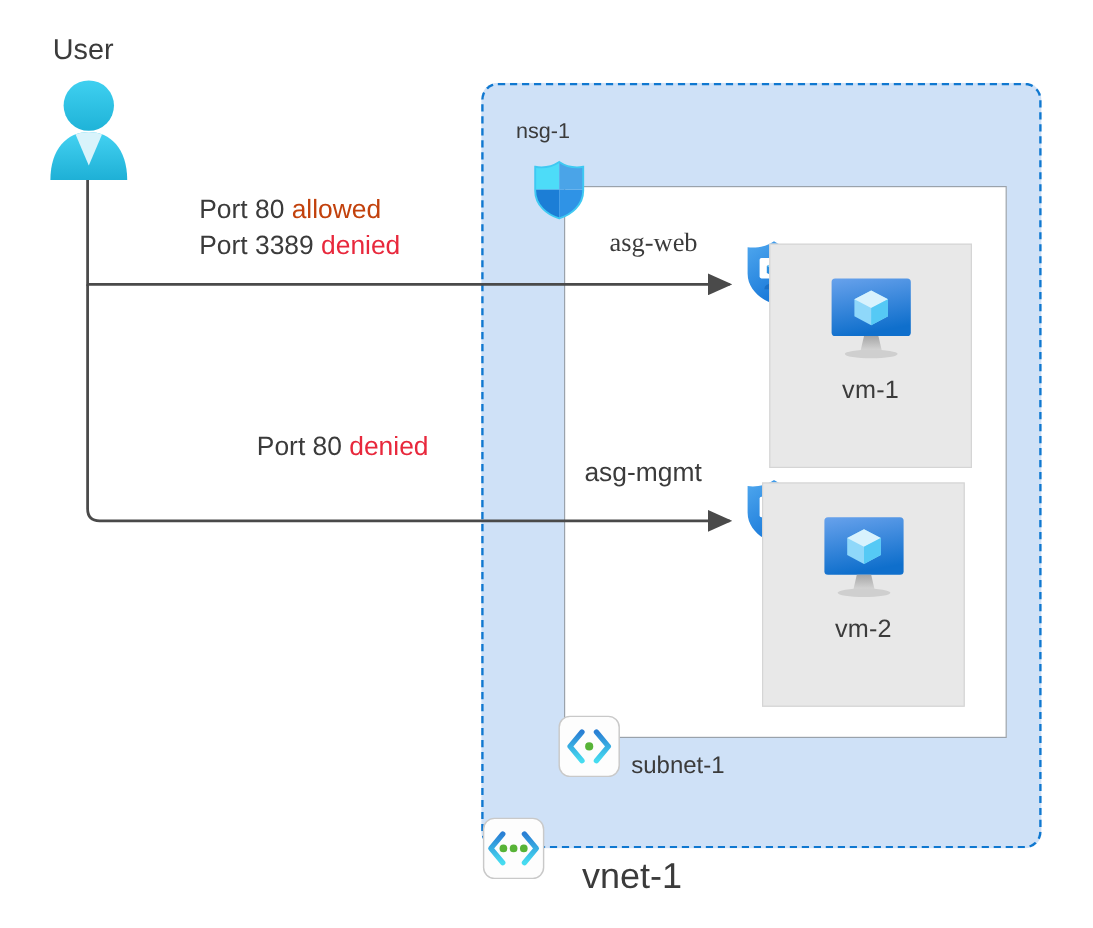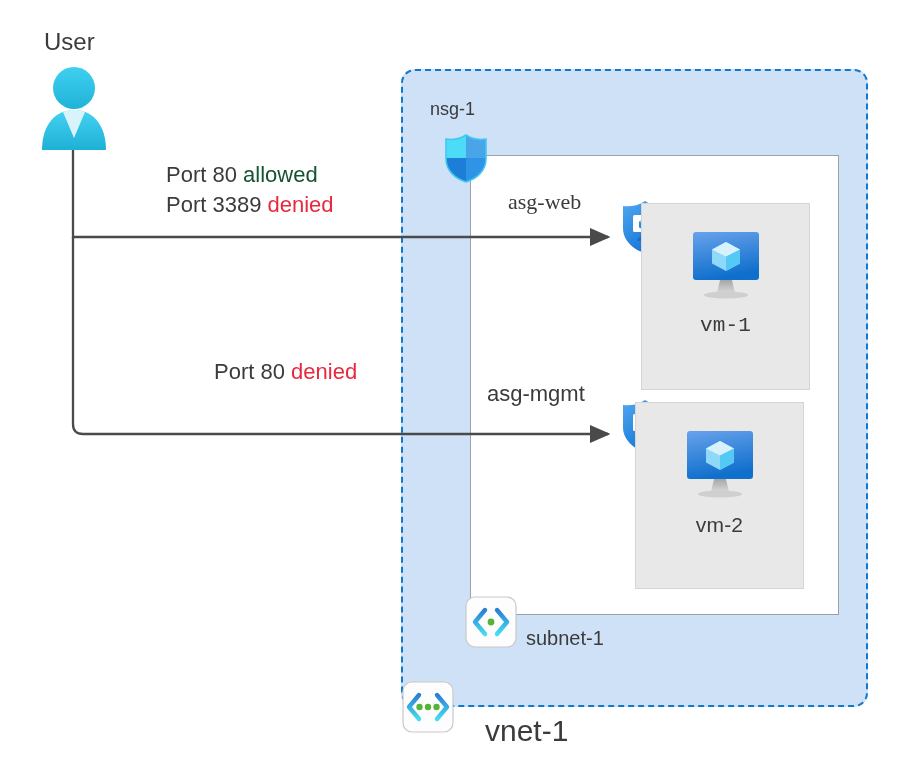--- a/index.html
+++ b/index.html
@@ -19,21 +19,21 @@
   
   .subnet-box{
     position:absolute;left:470px;top:155px;width:369px;height:460px;
     background:#ffffff;border:1px solid #9aa2ab;box-sizing:border-box;
   }
   
   .vm-card{
     position:absolute;background:#e8e8e8;border:1px solid #d5d5d5;
     box-sizing:border-box;
   }
-  .vm-card.vm1{left:641px;top:203px;width:169px;height:187px;font-family:Liberation Mono, monospace;}
+  .vm-card.vm1{left:641px;top:203px;width:169px;height:187px;}
   .vm-card.vm2{left:635px;top:402px;width:169px;height:187px;padding-left:12px;}
 
   .vm-icon{position:absolute;left:50%;transform:translateX(-50%);top:26px;width:78px;height:72px;}
   .vm-label{
     position:absolute;left:0;right:0;top:110px;text-align:center;
     font-size:21px;color:#3b3b3b;letter-spacing:.2px;
   }
 
   
   .lbl{position:absolute;white-space:nowrap;color:#3b3b3b;}
@@ -41,21 +41,21 @@
   .lbl-nsg{left:430px;top:99px;font-size:18px;}
   .lbl-asgweb{left:508px;top:189px;font-size:22px;font-family:Liberation Serif, serif;}
   .lbl-asgmgmt{left:487px;top:381px;font-size:22px;}
   .lbl-subnet{left:526px;top:627px;font-size:20px;}
   .lbl-vnet{left:485px;top:714px;font-size:30px;}
 
   .rule-block{position:absolute;font-size:22px;line-height:30px;white-space:nowrap;}
   .rule-1{left:166px;top:160px;}
   .rule-2{left:166px;top:357px;margin-left:48px;}
   .deny{color:#e8283c;}
-  .allow{color:#14532d;}
+  .allow{color:#c2410c;}
 
   
   .icon-abs{position:absolute;}
   .nsg-shield{left:444px;top:133px;width:44px;height:50px;}
   .asg-web{left:620px;top:199px;width:50px;height:56px;}
   .asg-mgmt{left:620px;top:398px;width:50px;height:56px;}
   .net-icon{width:52px;height:52px;}
   .subnet-icon{left:465px;top:596px;}
   .vnet-icon{left:402px;top:681px;}
   .user-icon{left:36px;top:62px;width:76px;height:90px;}

